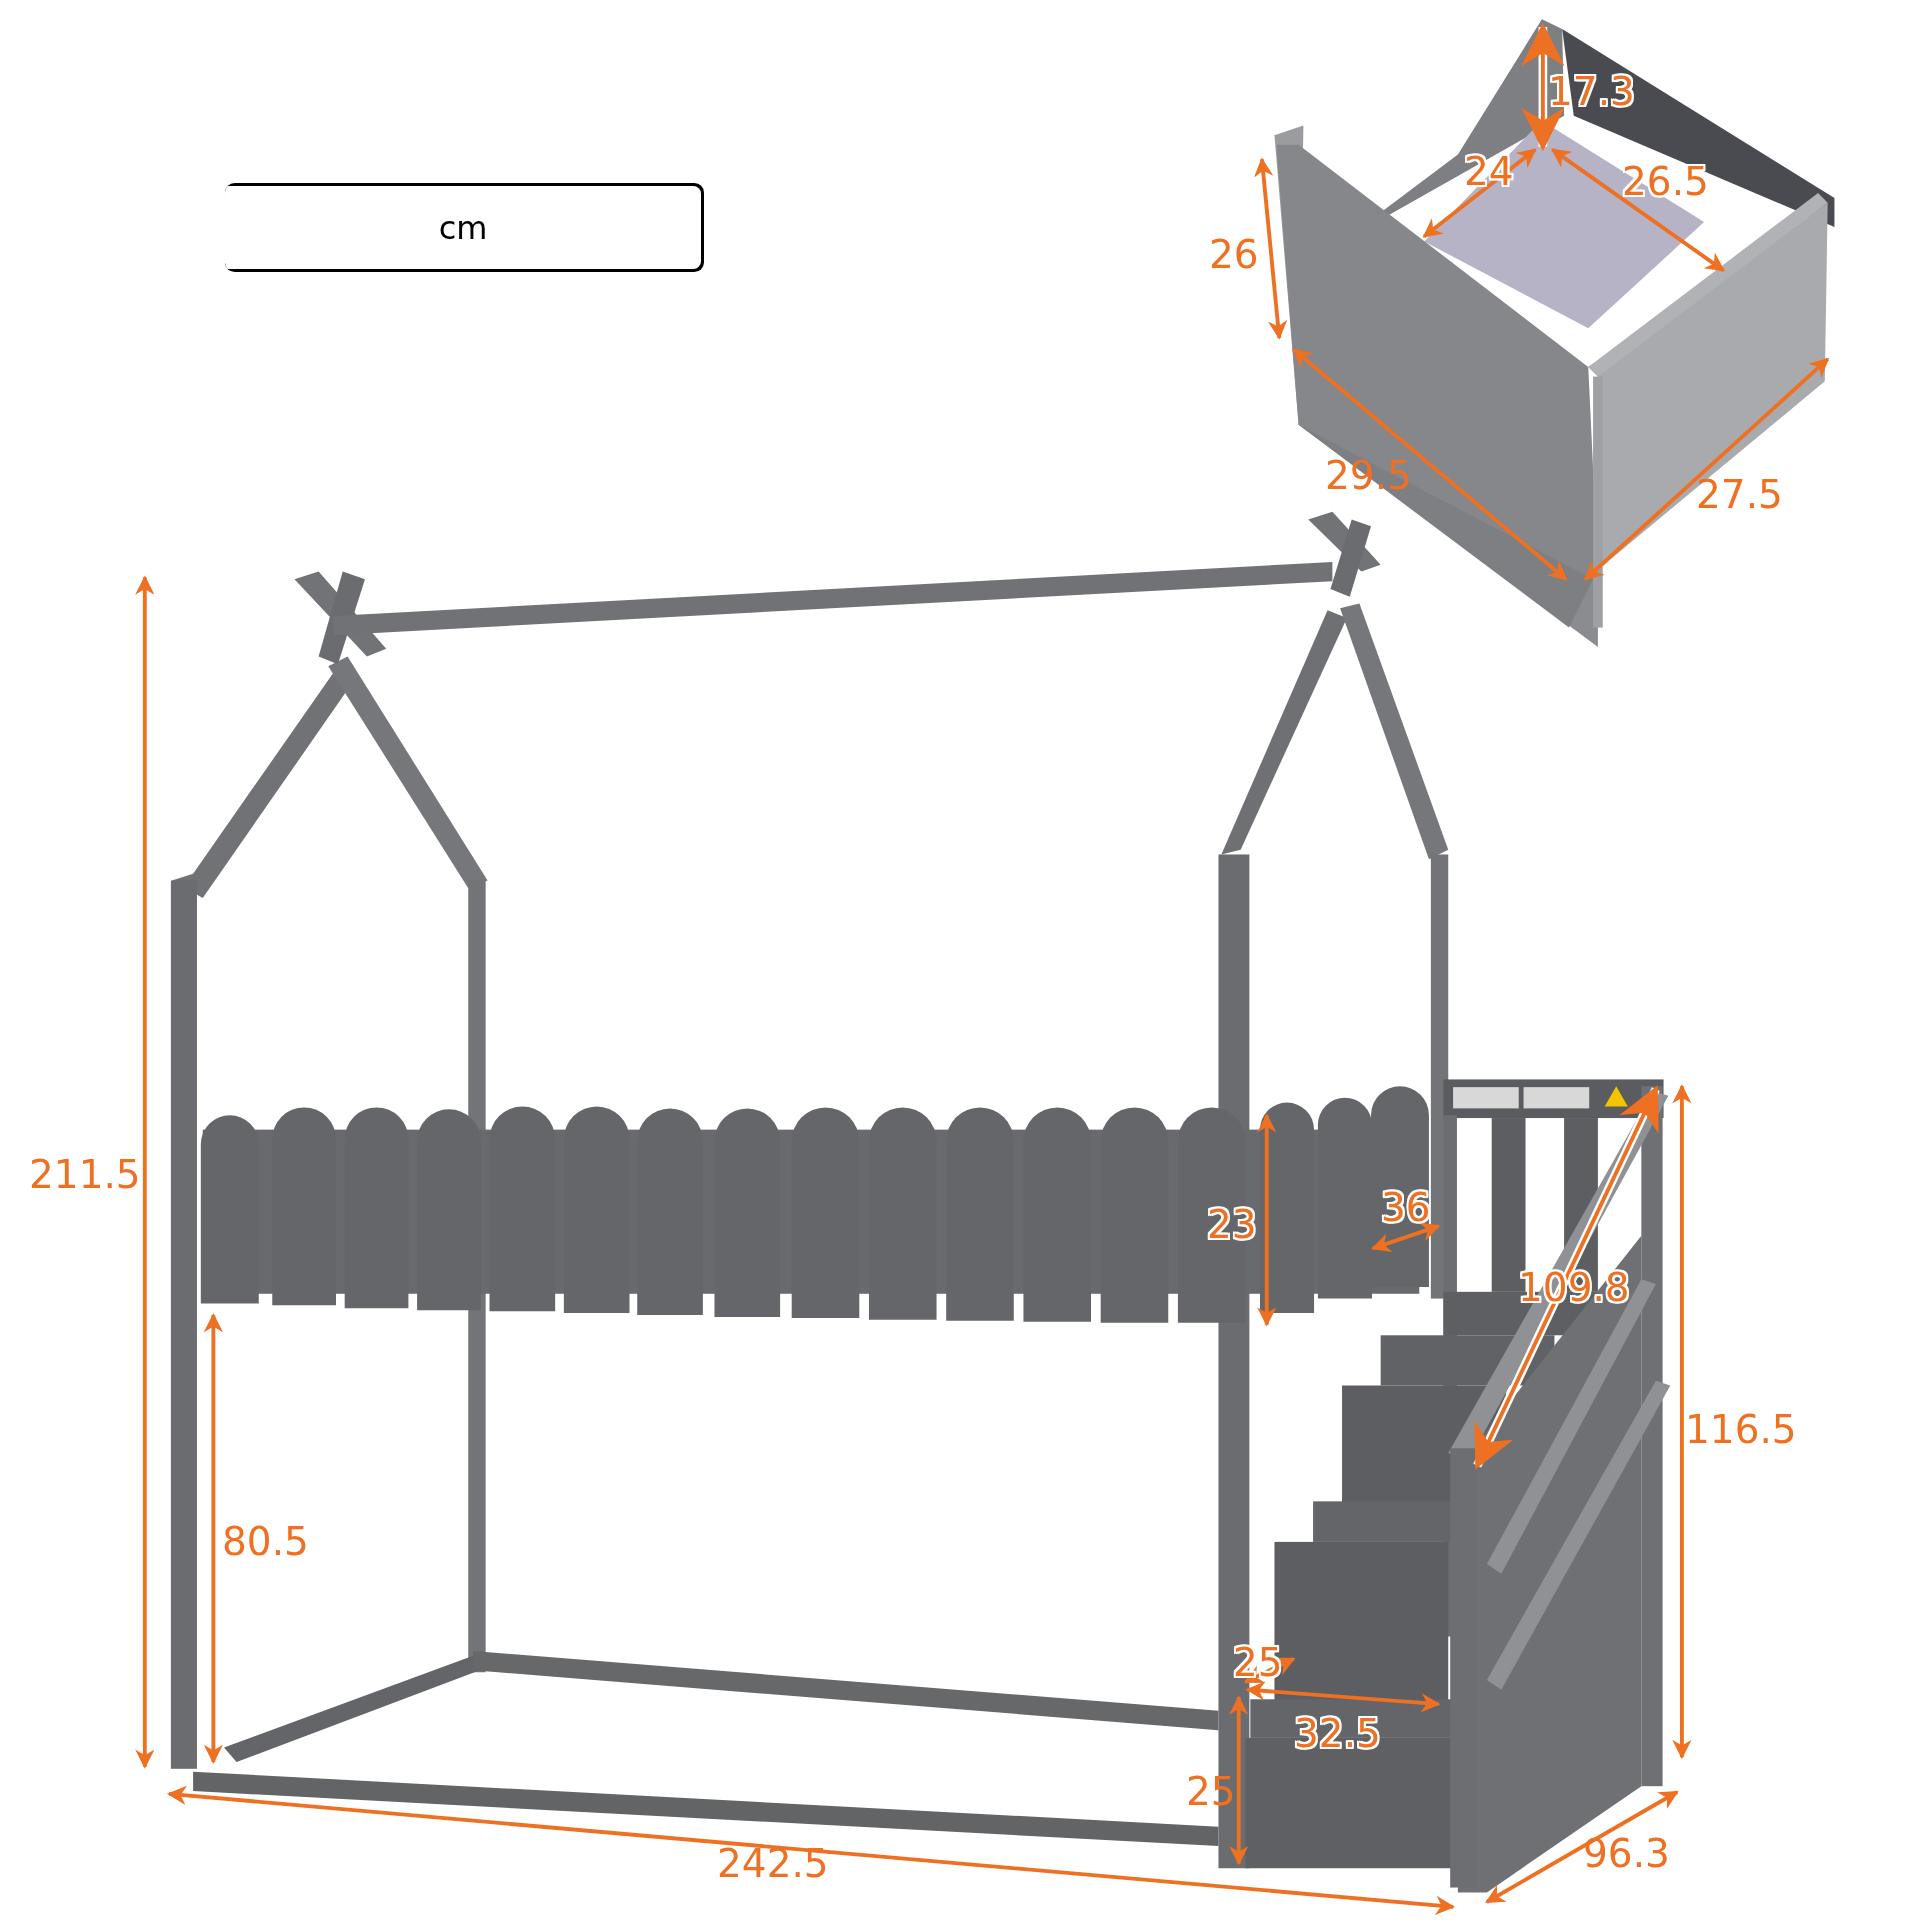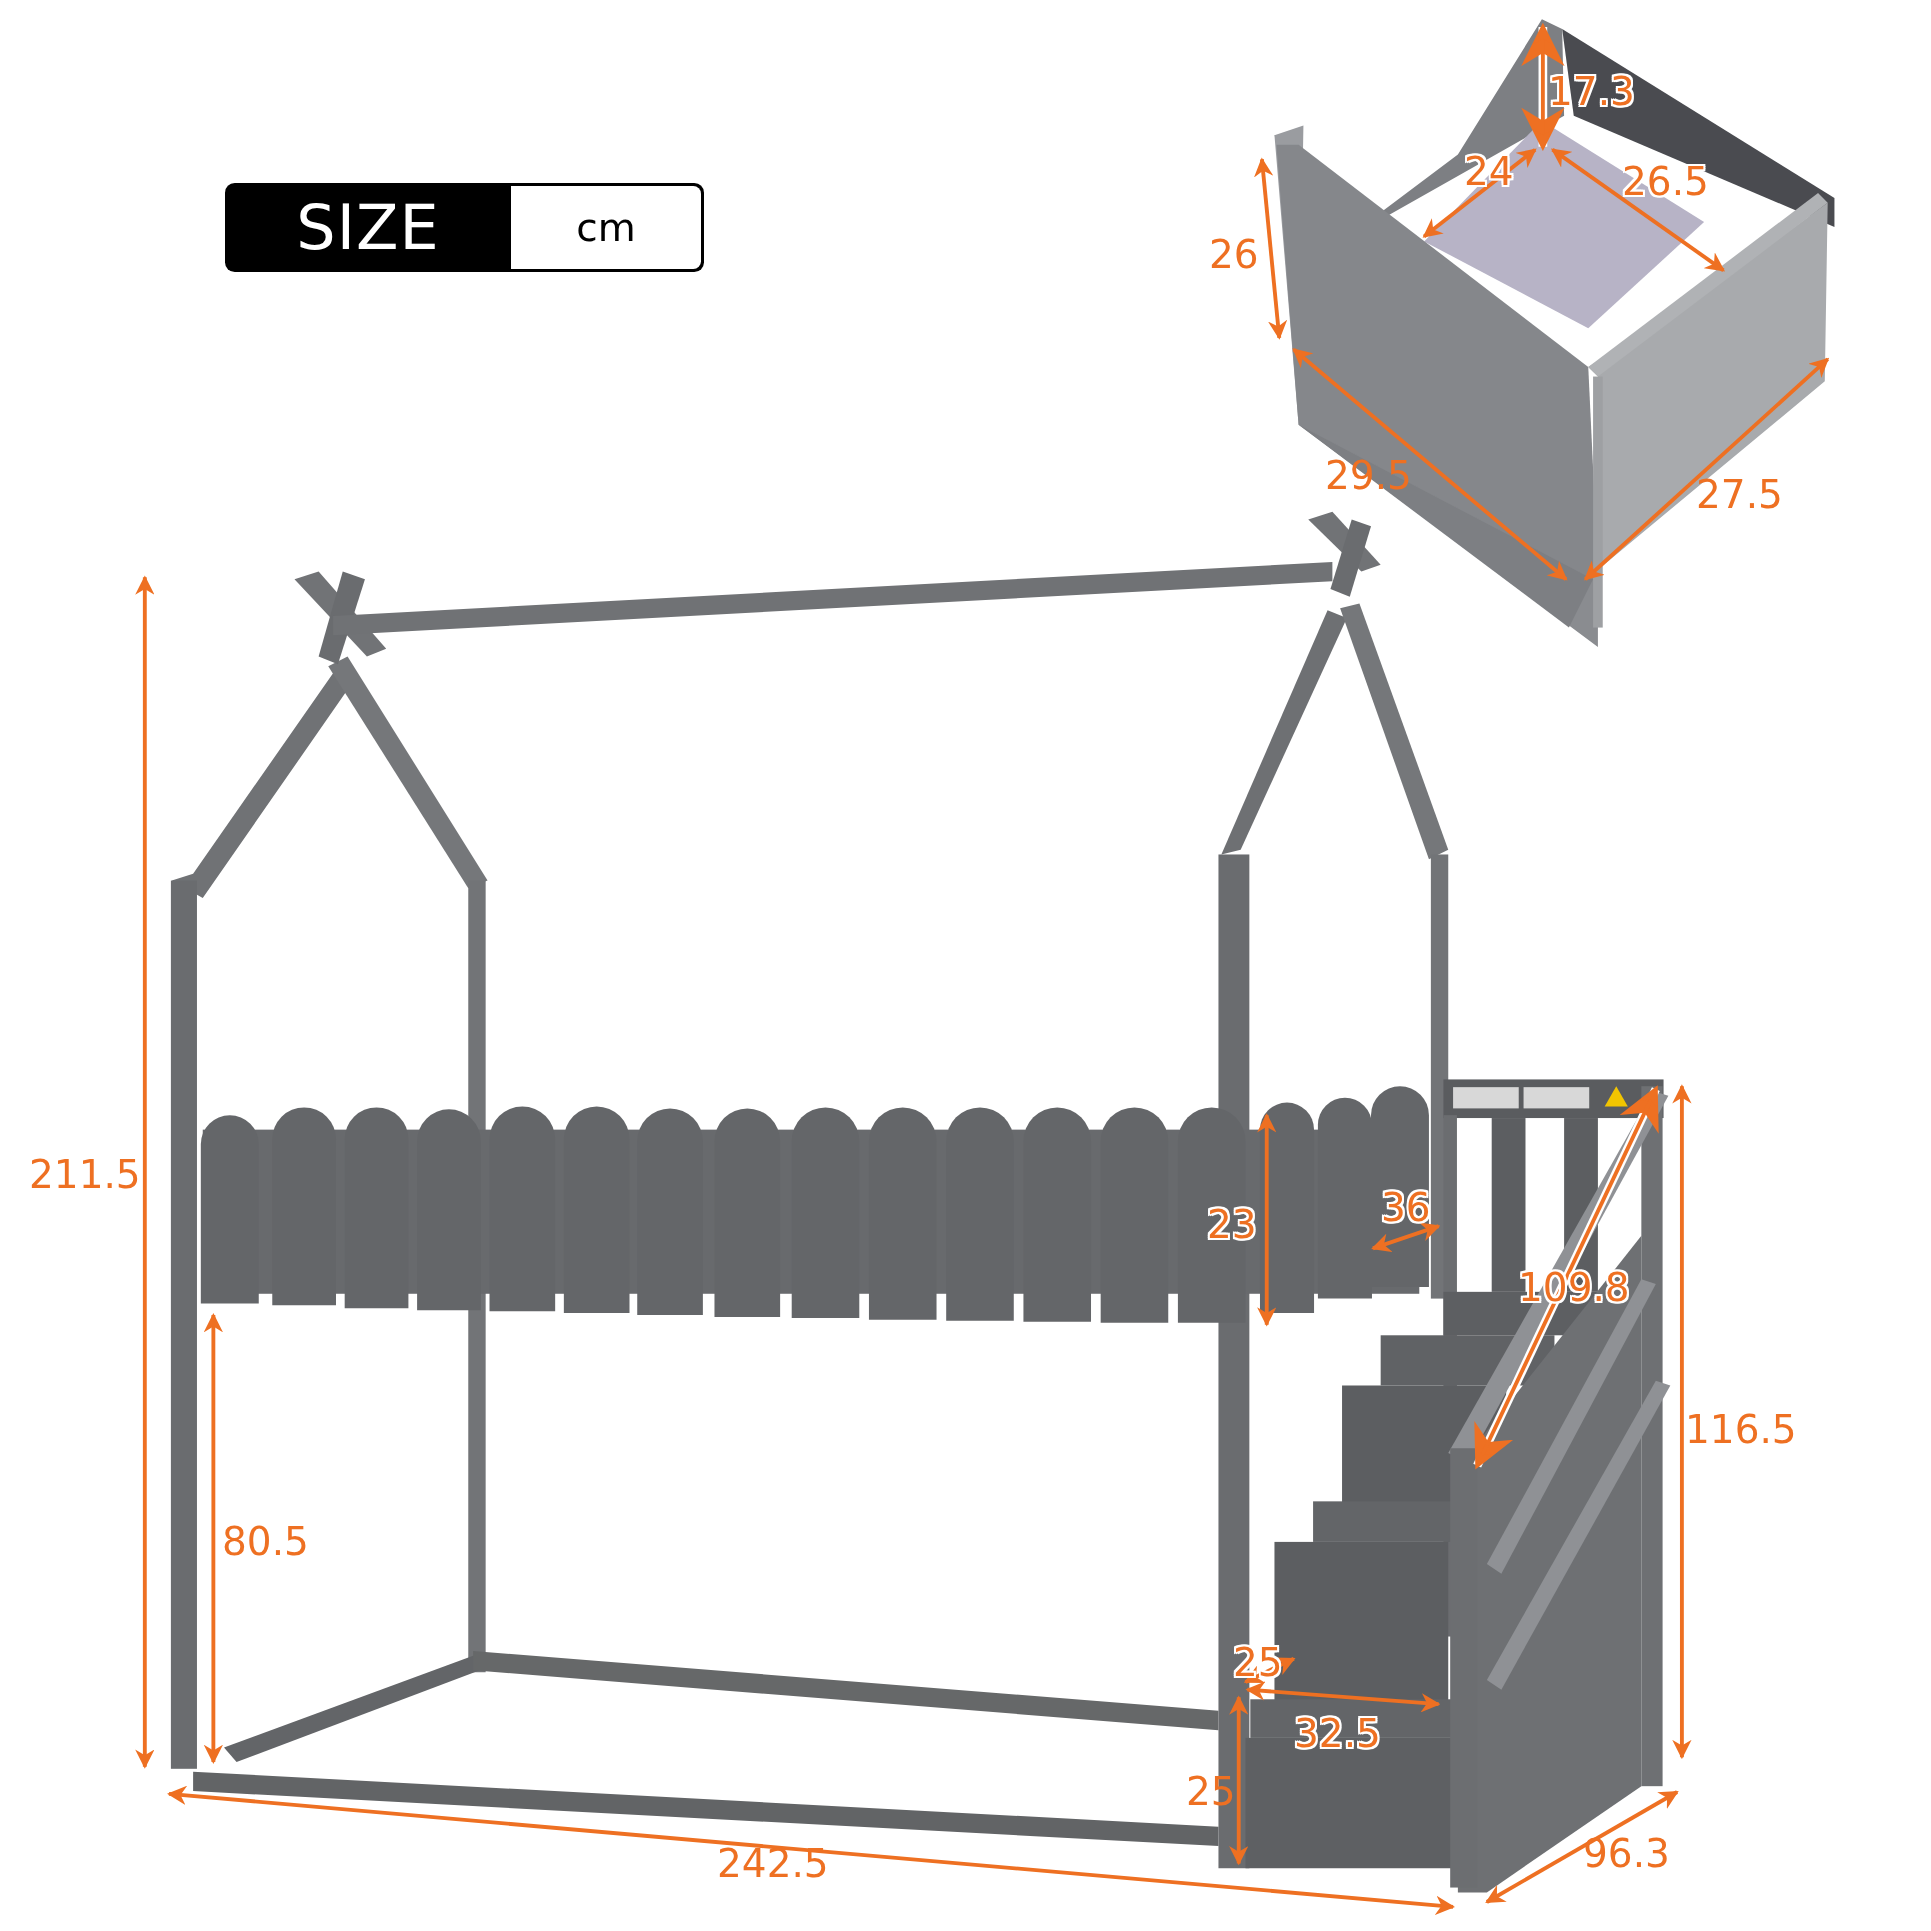--- a/index.html
+++ b/index.html
@@ -4,21 +4,21 @@
 <style>
   html, body { margin: 0; padding: 0; background: #ffffff; }
   body { width: 1931px; height: 1931px; position: relative; overflow: hidden;
          font-family: "DejaVu Sans", "Liberation Sans", sans-serif; }
   #canvas { position: absolute; left: 0; top: 0; width: 1931px; height: 1931px; }
   .size-badge { position: absolute; left: 225px; top: 183px; width: 479px; height: 89px;
                 border-radius: 9.7px; background: #000; display: flex; overflow: hidden; }
   .size-badge .lbl { width: 286px; color: #fff; font-size: 62px; font-weight: 500;
                      display: flex; align-items: center; justify-content: center; letter-spacing: 1px; }
   .size-badge .unit { flex: 1; margin: 2.9px 2.9px 2.9px 0; background: #fff; border-radius: 0 7.7px 7.7px 0;
-                      color: #000; font-size: 39px; display: flex; align-items: center; justify-content: center; }
+                      color: #000; font-size: 32px; display: flex; align-items: center; justify-content: center; }
   .dim { position: absolute; color: #ee7022; font-size: 39px; line-height: 1; white-space: nowrap;
          font-family: "DejaVu Sans", sans-serif; }
   .dim.halo { -webkit-text-stroke: 0; text-shadow:
       1.9px 0 0 #fff, -1.9px 0 0 #fff, 0 1.9px 0 #fff, 0 -1.9px 0 #fff,
       1.9px 1.9px 0 #fff, -1.9px -1.9px 0 #fff, 1.9px -1.9px 0 #fff, -1.9px 1.9px 0 #fff; }
 </style>
 </head>
 <body>
 
 <svg id="canvas" viewBox="0 0 2000 2000" xmlns="http://www.w3.org/2000/svg">
@@ -141,21 +141,20 @@
     <line x1="1742" y1="1125" x2="1742" y2="1820" marker-start="url(#ah)" marker-end="url(#ah)"></line>
     <line x1="1290" y1="1742" x2="1340" y2="1718" marker-start="url(#ah)" marker-end="url(#ah)"></line>
     <line x1="1292" y1="1750" x2="1490" y2="1765" marker-start="url(#ah)" marker-end="url(#ah)"></line>
     <line x1="1283" y1="1758" x2="1283" y2="1930" marker-start="url(#ah)" marker-end="url(#ah)"></line>
     <line x1="175" y1="1858" x2="1505" y2="1975" marker-start="url(#ah)" marker-end="url(#ah)"></line>
     <line x1="1540" y1="1970" x2="1737" y2="1856" marker-start="url(#ah)" marker-end="url(#ah)"></line>
   </g>
 </svg>
 
 <div class="size-badge">
-  <div class="lbl">SIZE</div>
   <div class="unit">cm</div>
 </div>
 
 <div class="dim halo" style="left:1548px;top:72px;">17.3</div>
 <div class="dim halo" style="left:1437px;top:152px;margin-left:27px;">24</div>
 <div class="dim halo" style="left:1622px;top:162px;">26.5</div>
 <div class="dim" style="left:1209px;top:235px;">26</div>
 <div class="dim" style="left:1325px;top:456px;">29.5</div>
 <div class="dim" style="left:1696px;top:475px;">27.5</div>
 

